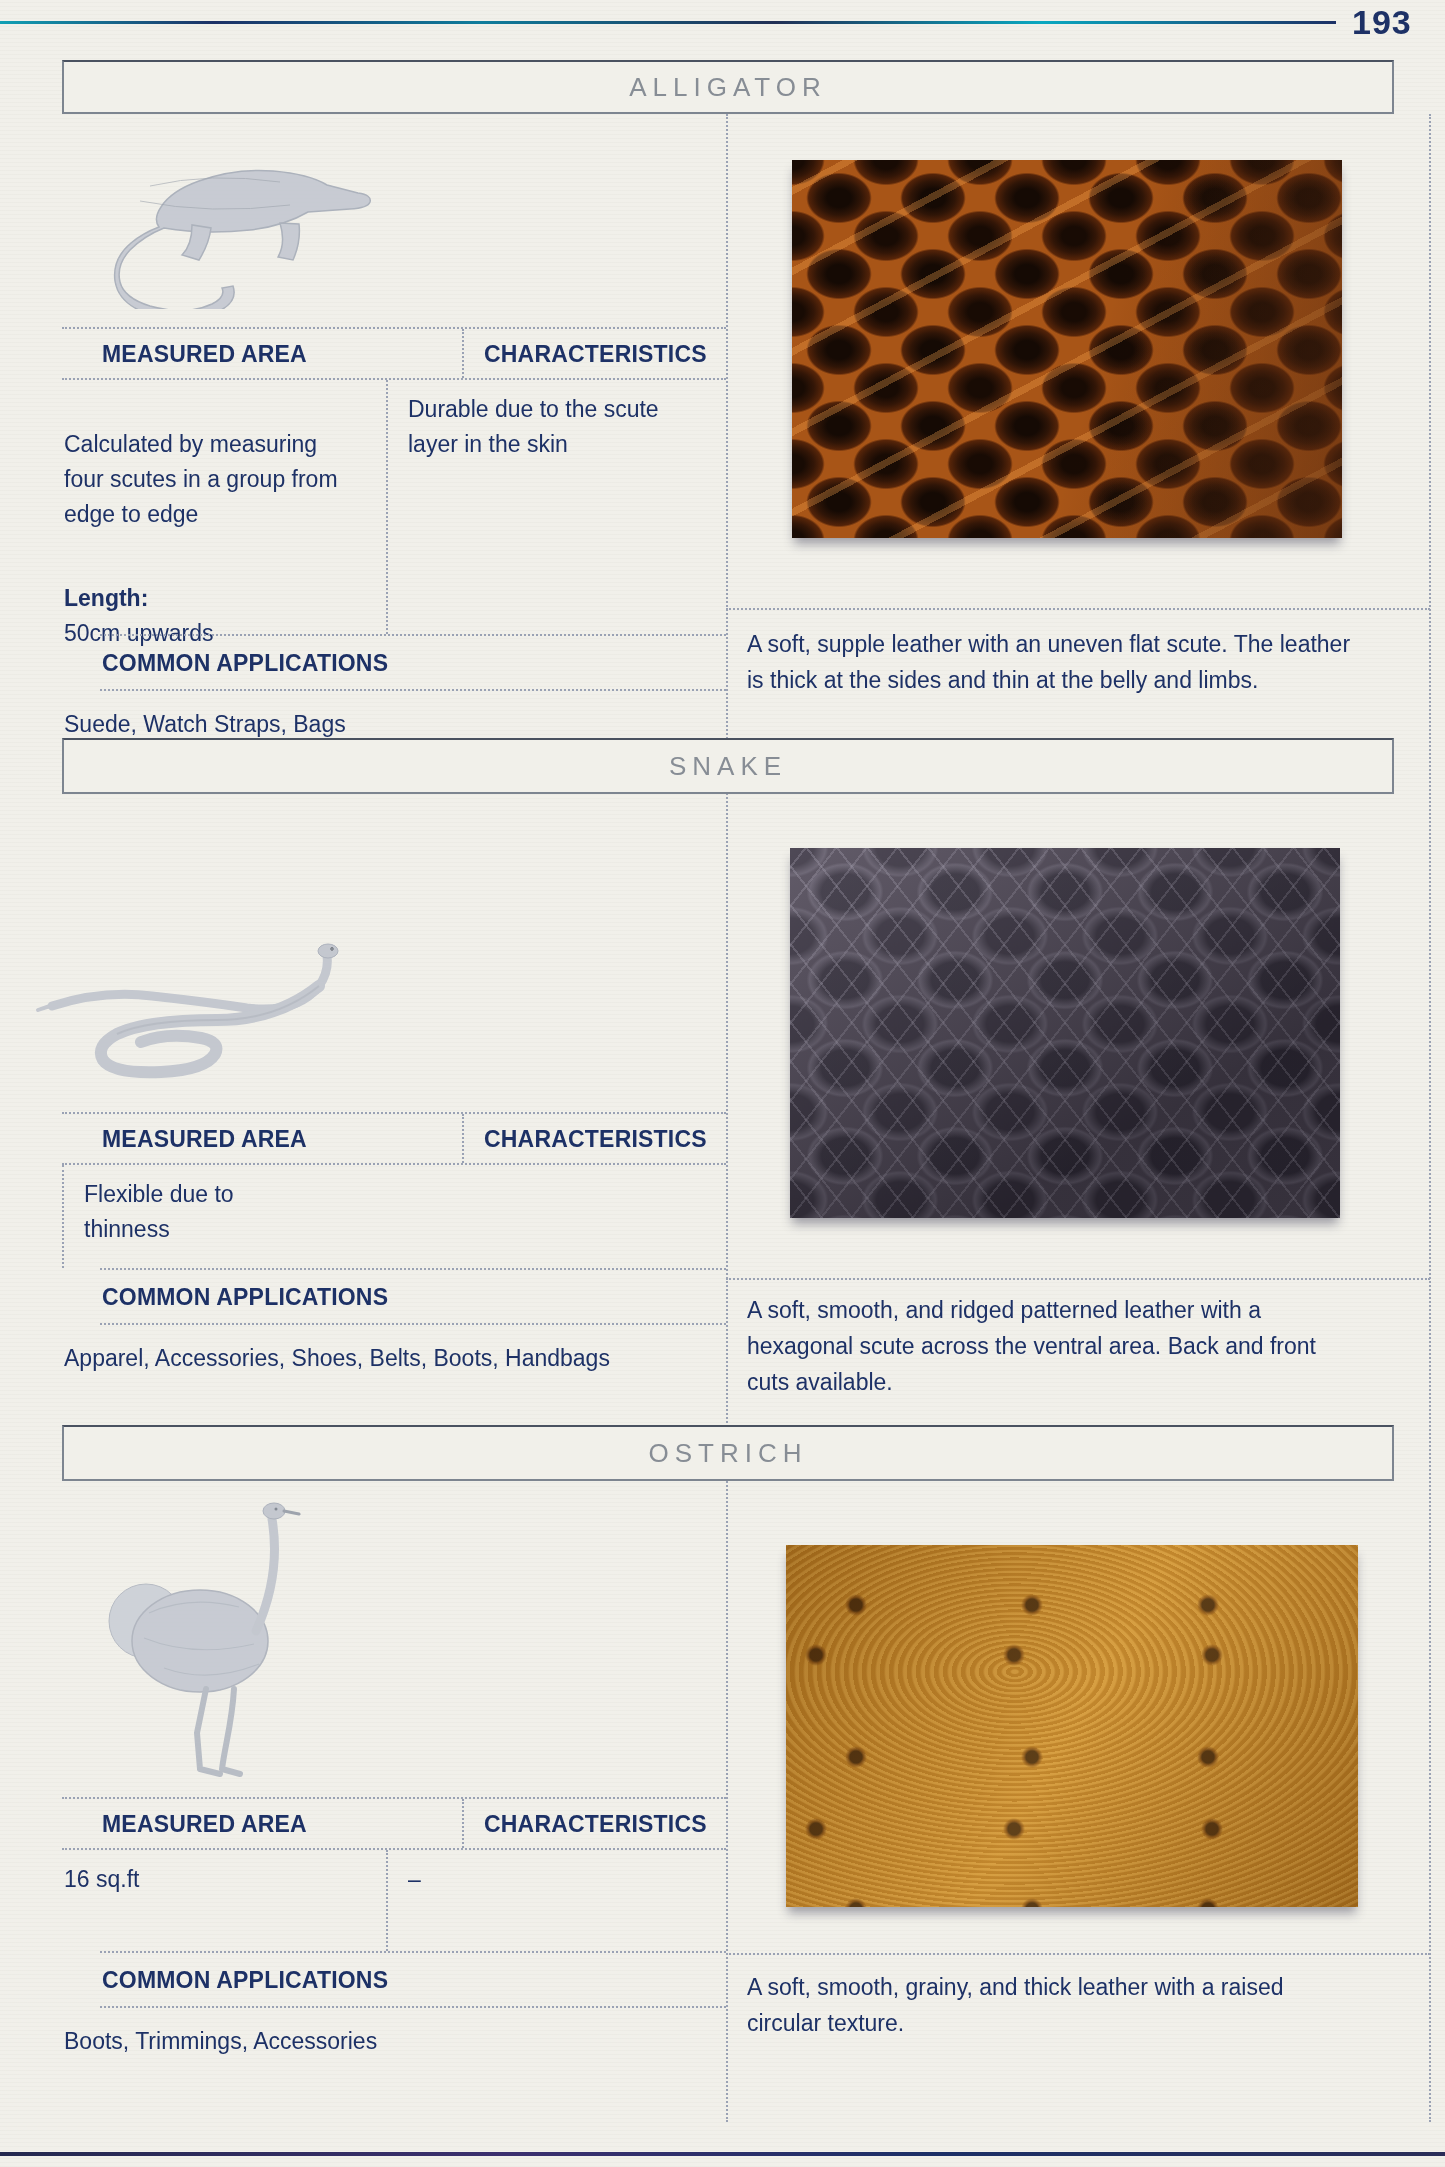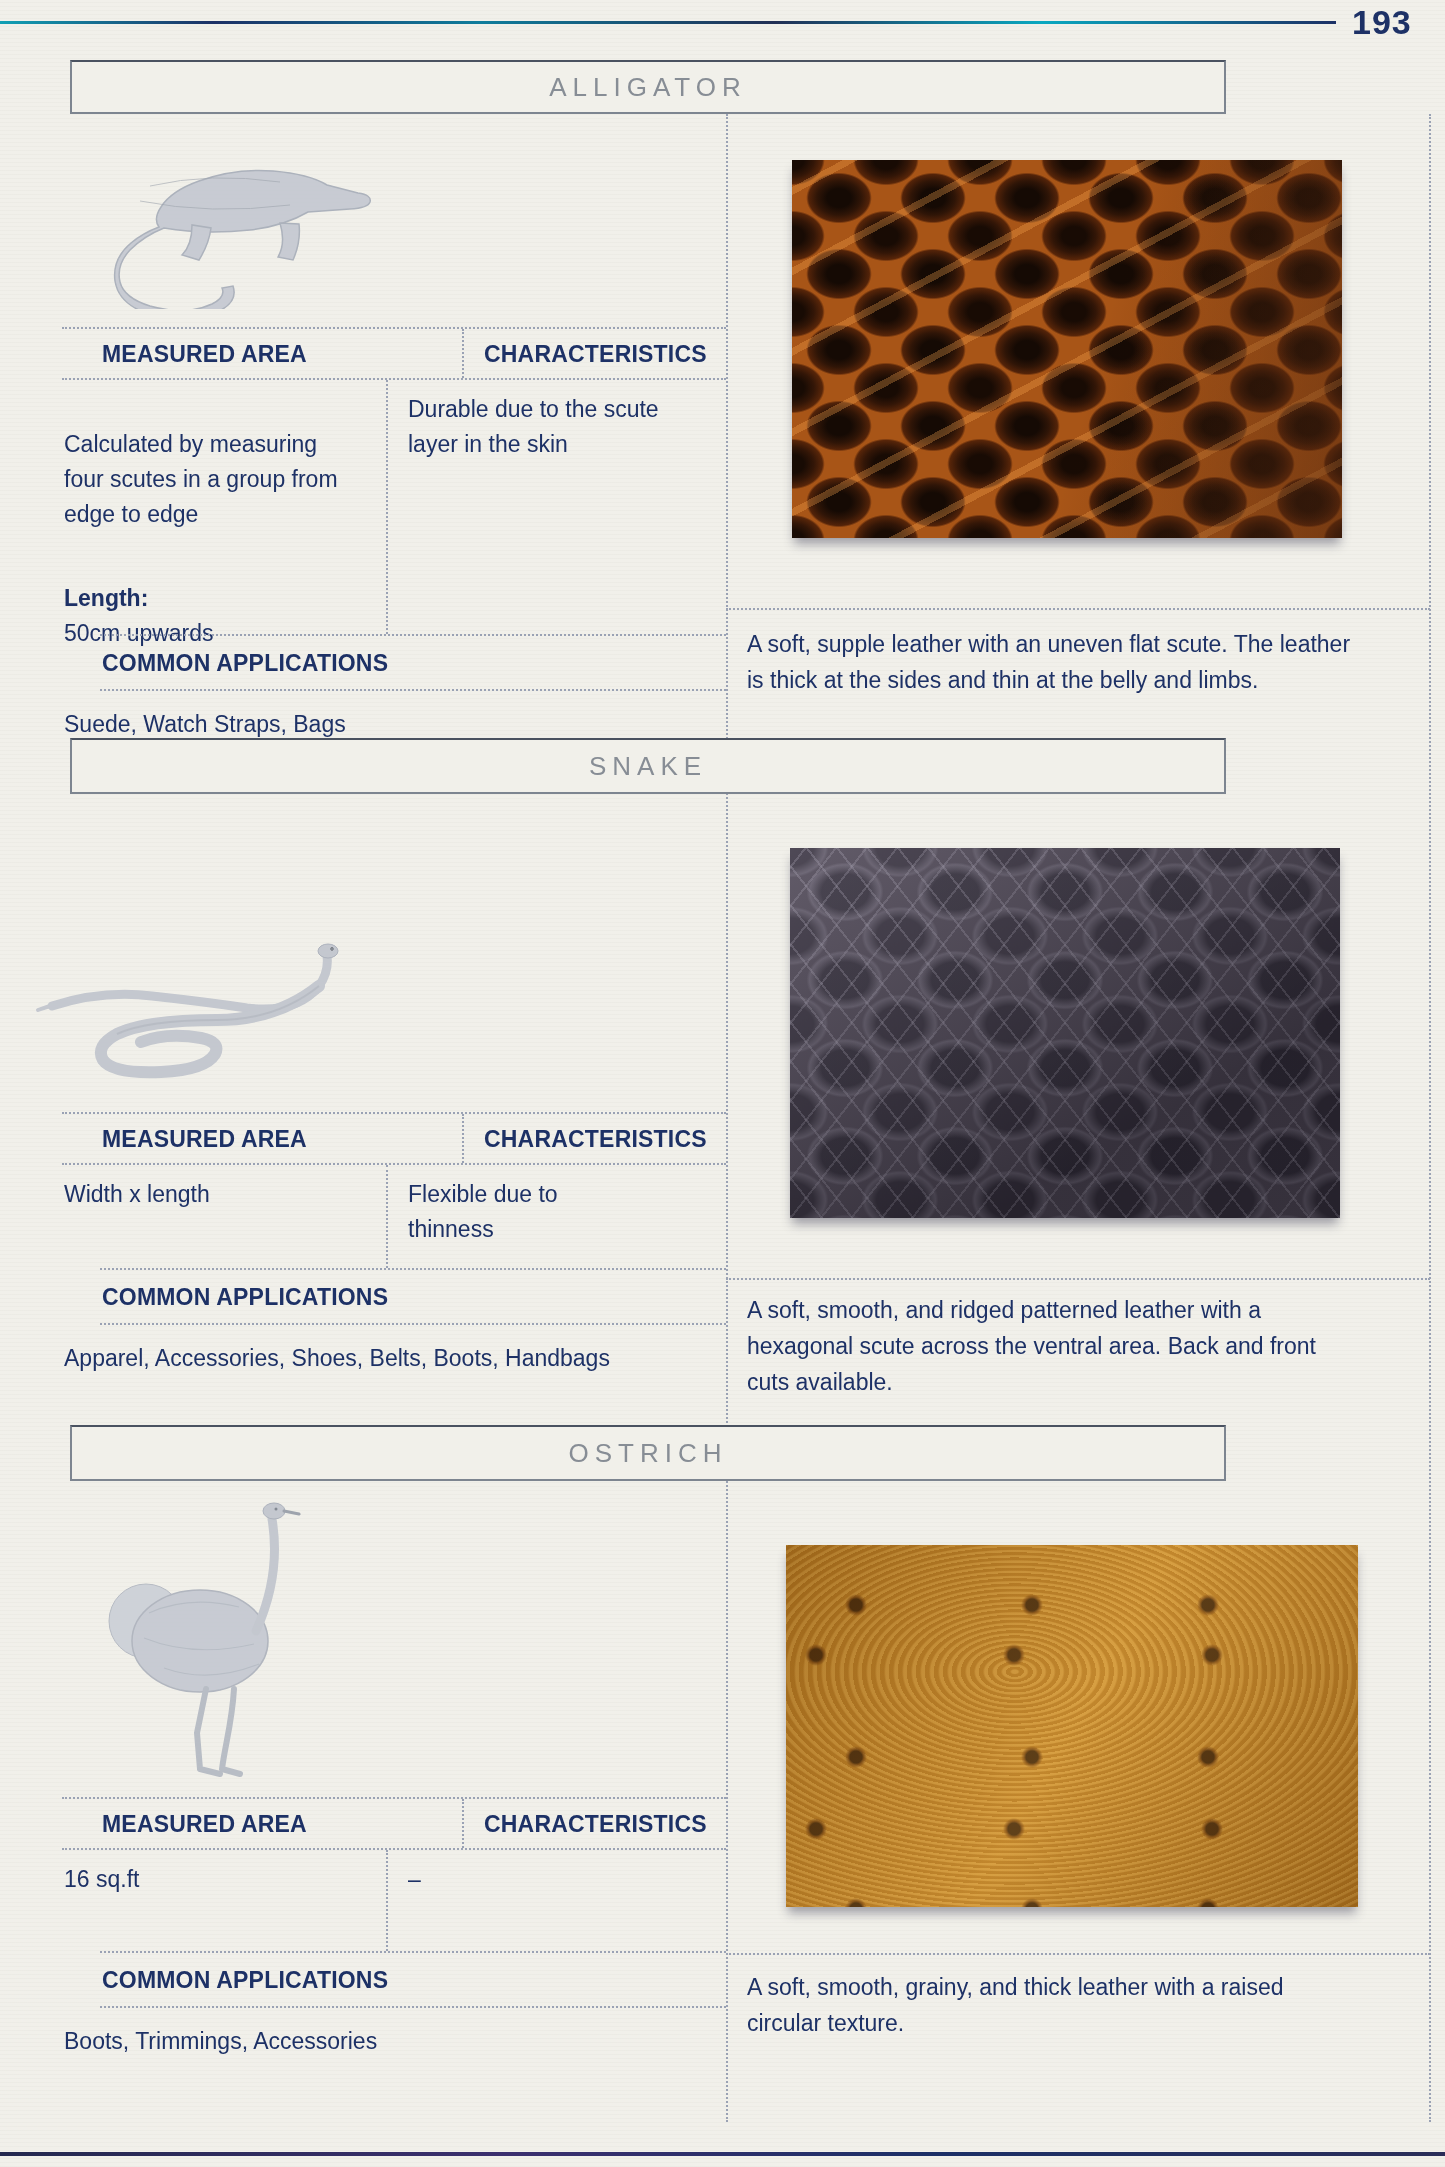--- a/index.html
+++ b/index.html
@@ -24,21 +24,21 @@
   .bottom-rule{
     position:absolute;top:2152px;left:0;width:1445px;height:4px;
     background:linear-gradient(90deg,#23284e 0%,#3b2f6e 35%,#1b2f66 65%,#2a2d58 100%);
   }
   
   .v-dotted{position:absolute;top:114px;height:2008px;width:0;border-left:2px dotted #9aa2b4;}
   .v-center{left:726px;}
   .v-right{left:1429px;}
   
   .sec-header{
-    position:absolute;left:70px;width:1156px;height:54px;
+    position:absolute;left:62px;width:1332px;height:54px;
     background:#f1f0ea;
     border:2px solid #7d8590;border-top-color:#4a5260;
     box-sizing:border-box;
     display:flex;align-items:center;justify-content:center;
   }
   .sec-title{
     font-size:26px;letter-spacing:6px;color:#878d95;font-weight:400;
   }
   
   .sec-body{position:absolute;left:62px;width:1368px;display:flex;box-sizing:border-box;}
@@ -171,21 +171,20 @@
           <ellipse cx="296" cy="29" rx="10" ry="7" fill="#c2c6ce" stroke="#a9afba" stroke-width="1"></ellipse>
           <circle cx="300" cy="27" r="1.4" fill="#7e8younger48e" stroke="none"></circle>
           <circle cx="300" cy="27" r="1.4" fill="#7e848e"></circle>
         </svg>
       </div>
       <div class="row head-row">
         <div class="cell-l lbl">MEASURED AREA</div>
         <div class="cell-r lbl">CHARACTERISTICS</div>
       </div>
       <div class="row val-row" style="min-height:103px;">
-        <div class="cell-l val">Width x length</div>
         <div class="cell-r val">Flexible due to
 thinness</div>
       </div>
       <div class="row common-head lbl">COMMON APPLICATIONS</div>
       <div class="row common-val">Apparel, Accessories, Shoes, Belts, Boots, Handbags</div>
     </div>
     <div class="col-right">
       <div class="sample tex-snake"></div>
       <div class="desc-sep" style="margin-top:60px;"></div>
       <div class="desc" style="padding-top:12px;">A soft, smooth, and ridged patterned leather with a

